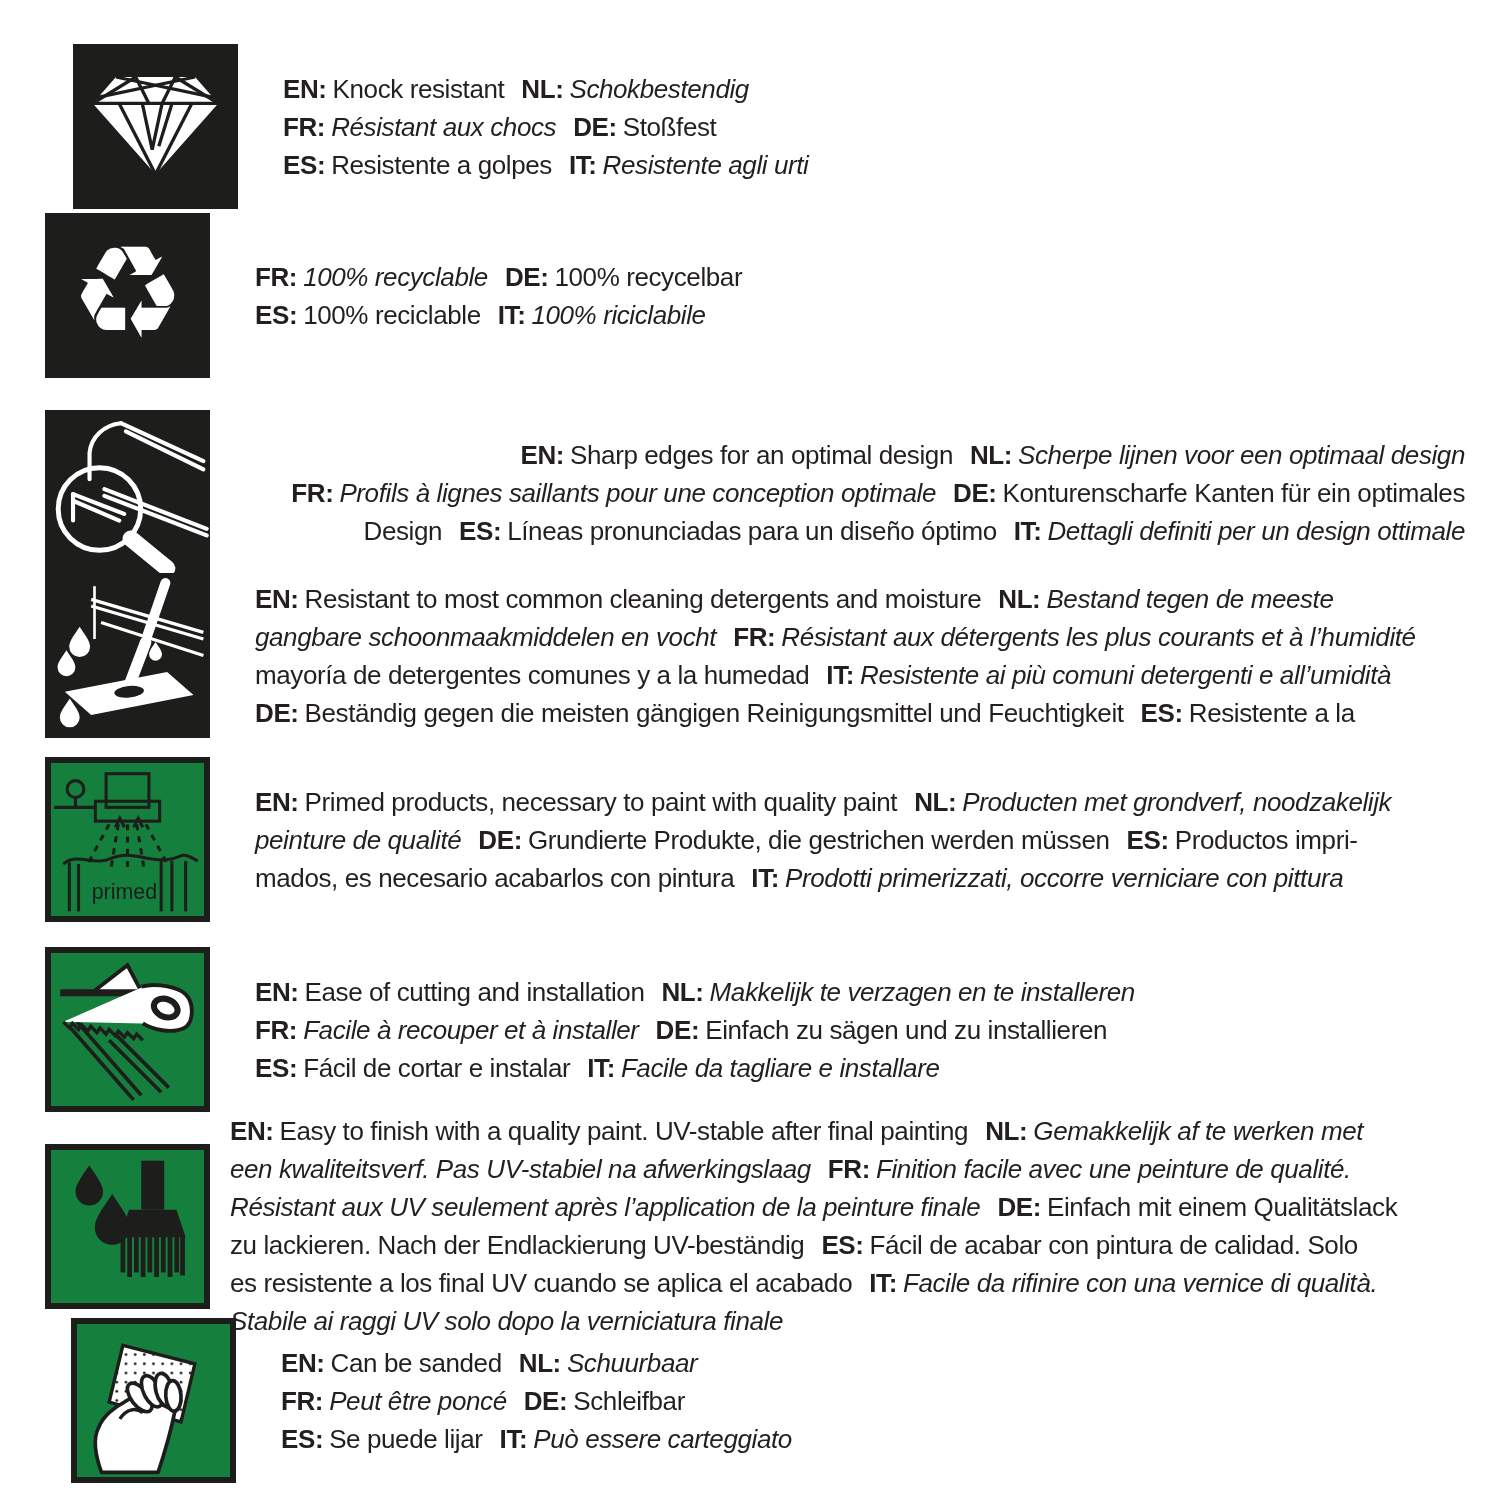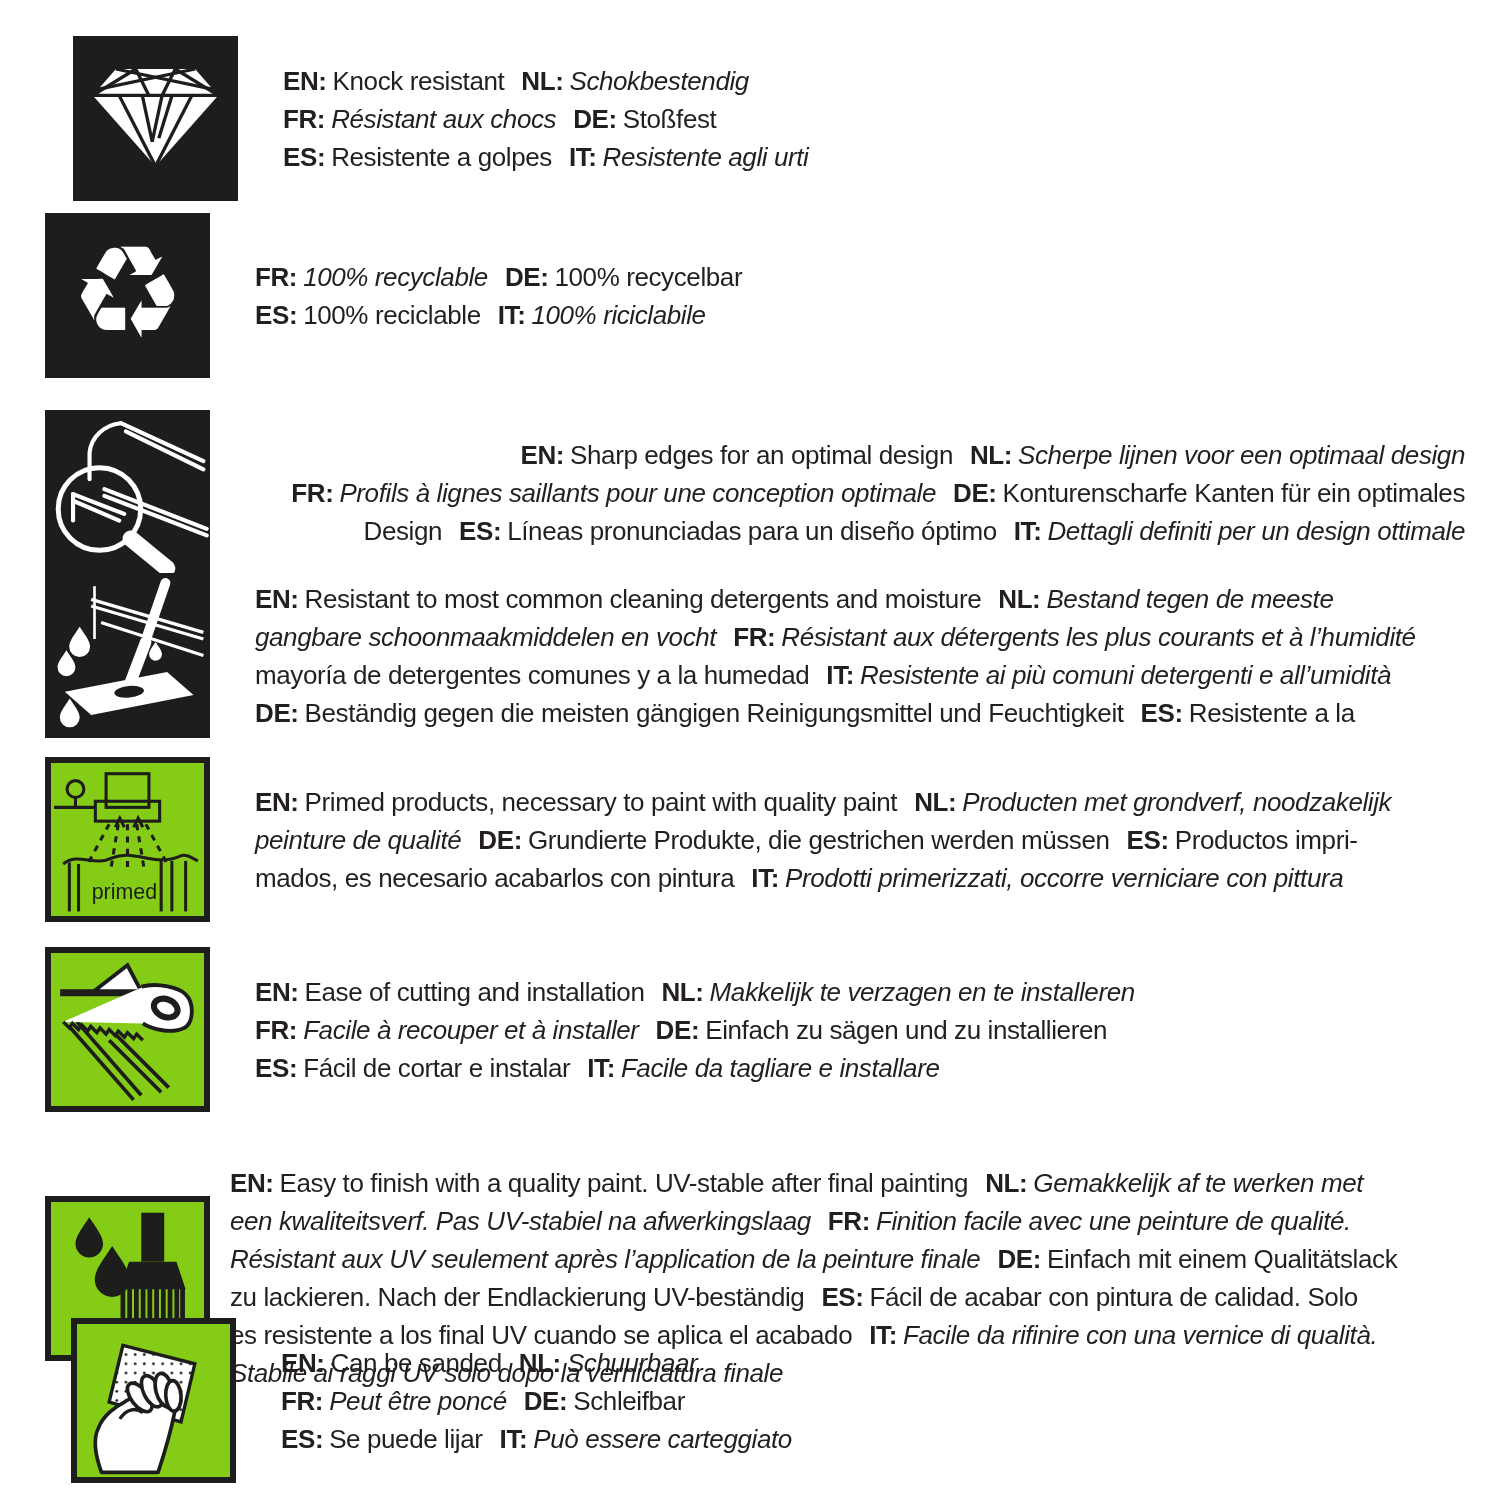--- a/index.html
+++ b/index.html
@@ -2,32 +2,32 @@
 <html><head>
 <meta charset="utf-8">
 <style>
   :root{ --ink:#1d1d1b; }
   *{ margin:0; padding:0; box-sizing:border-box; }
   html,body{ width:1500px; height:1500px; background:#ffffff; overflow:hidden;
     font-family:"Liberation Sans","DejaVu Sans",sans-serif; color:#231f20; }
   #page{ position:relative; width:1500px; height:1500px; }
 
   .row{ position:absolute; left:45px; width:1420px; display:flex; align-items:center; gap:45px; }
-  .row:nth-of-type(1){ top:36px;padding-left:28px; }
+  .row:nth-of-type(1){ top:44px;padding-left:28px; }
   .row:nth-of-type(2){ top:213px; }
   .row:nth-of-type(3){ top:410px;text-align:right; }
   .row:nth-of-type(4){ top:573px; }
   .row:nth-of-type(5){ top:757px; }
   .row:nth-of-type(6){ top:947px; }
-  .row:nth-of-type(7){ top:1164px;gap:20px; }
+  .row:nth-of-type(7){ top:1112px;gap:20px; }
   .row:nth-of-type(8){ top:1318px;margin-left:26px; }
 
   .icon-box{ width:165px; height:165px; flex:0 0 165px; position:relative; }
   .icon-box.dark{ background:var(--ink); }
-  .icon-box.light{ background:#84cc16; border:6px solid var(--ink); }
+  .icon-box.light{ background:#15803d; border:6px solid var(--ink); }
   .icon-box svg{ display:block; width:100%; height:100%; }
 
   .recycle-glyph{ width:100%; height:100%; display:flex; align-items:center; justify-content:center;
     color:#ffffff; font-family:"DejaVu Sans",sans-serif; font-size:128px; line-height:1; padding-bottom:6px; }
 
   .text{ flex:1 1 auto; font-size:26px; line-height:38px; letter-spacing:-0.4px; }
   .line{ white-space:nowrap; }
   .seg{ margin-right:17px; }
   .seg:last-child{ margin-right:0; }
   .lang{ font-weight:700; margin-right:6px; font-style:normal; }

